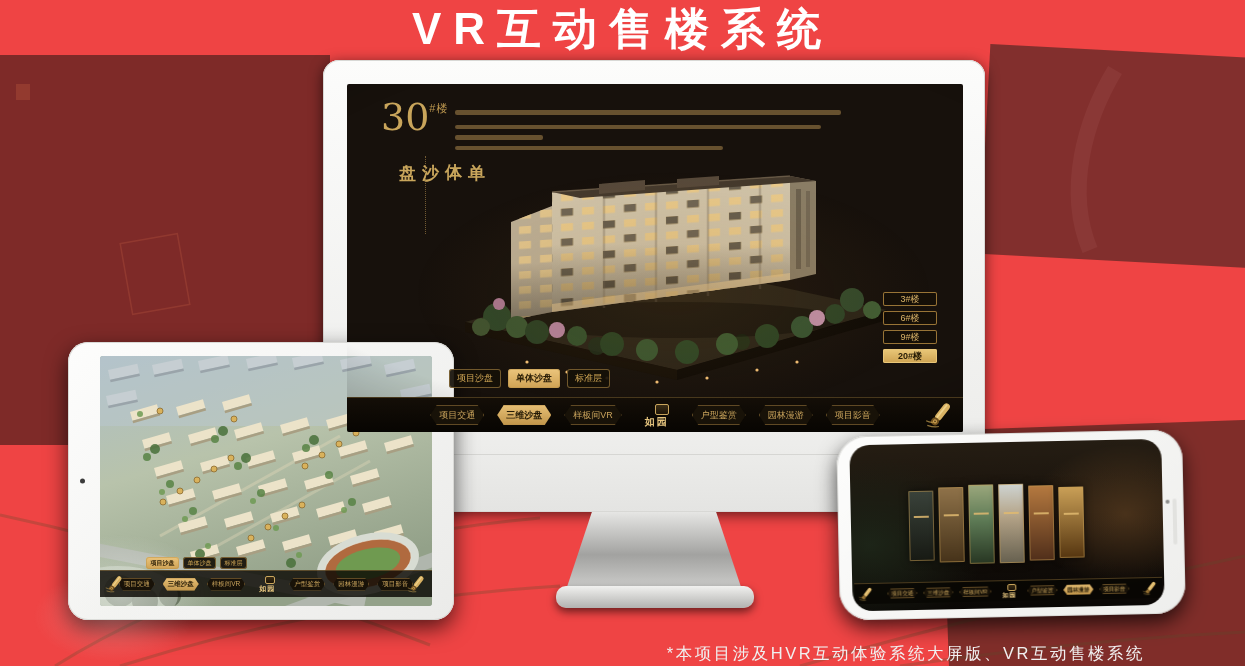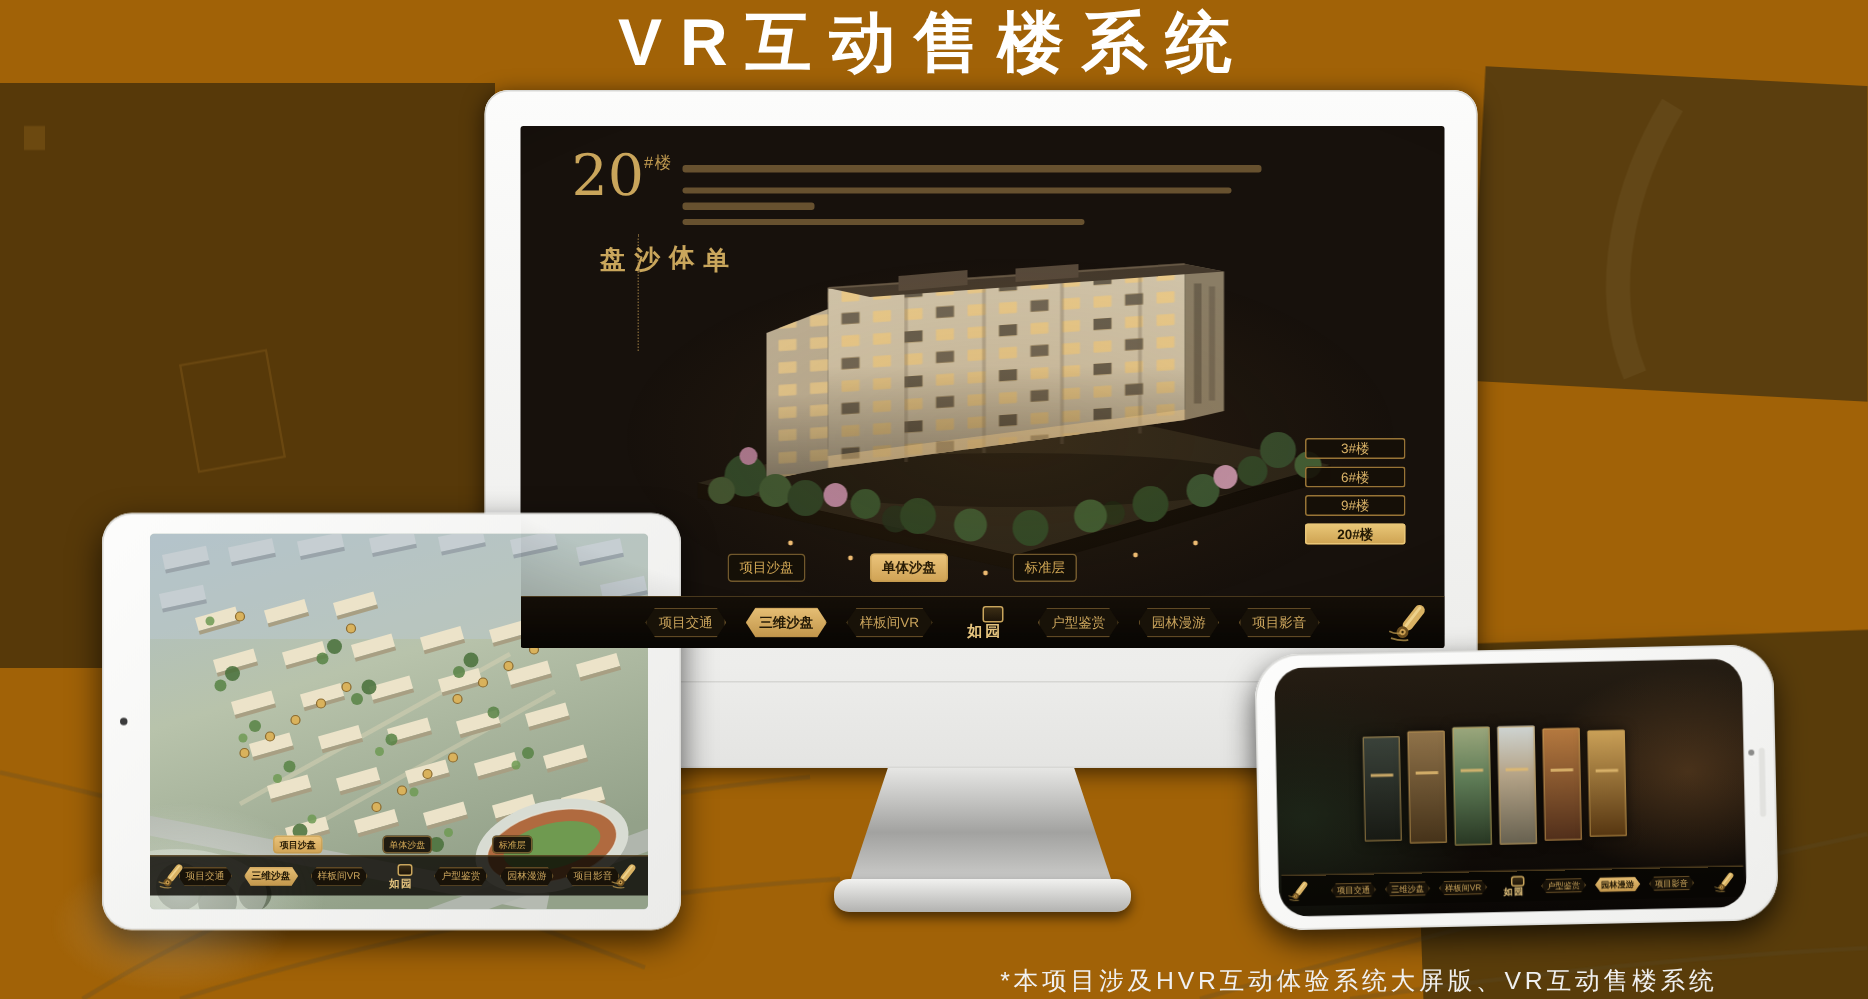--- a/index.html
+++ b/index.html
@@ -1,17 +1,17 @@
 <!DOCTYPE html>
 <html><head>
 <meta charset="utf-8">
 <style>
   html,body{margin:0;padding:0;background:#050605;}
   .stage{position:relative;width:1245px;height:666px;overflow:hidden;
-    background:#a16207;font-family:"Liberation Sans",sans-serif;}
+    background:#ef4444;font-family:"Liberation Sans",sans-serif;}
   
   .bg{position:absolute;inset:0;}
   .mist{position:absolute;left:10px;top:545px;width:230px;height:130px;pointer-events:none;
     background:radial-gradient(50% 50% at 45% 55%,rgba(235,238,233,.22),transparent 70%);}
   
   .title{position:absolute;top:0;left:0;right:0;text-align:center;color:#ffffff;
     font-size:44px;font-weight:bold;letter-spacing:12px;line-height:58px;}
   .footnote{position:absolute;right:100px;bottom:1px;color:#f0f0f0;font-size:16.5px;
     letter-spacing:2.5px;}
   
@@ -40,29 +40,29 @@
   .hl-deco{position:absolute;left:44px;top:58px;height:78px;width:0;
     border-left:1px dotted rgba(190,152,82,.55);}
   .desc{position:absolute;left:108px;top:26px;z-index:4;}
   .desc i{display:block;height:4.5px;border-radius:2px;background:rgba(183,146,81,.5);}
   .desc .w1{width:386px;}
   .desc .w2{width:366px;margin-top:10px;}
   .desc .w3{width:88px;margin-top:6px;}
   .desc .w4{width:268px;margin-top:6px;}
   
   .btncol{position:absolute;right:26px;top:208px;display:flex;flex-direction:column;gap:5px;z-index:4;}
-  .bbtn{display:block;width:67px;height:14px;line-height:14px;text-align:center;font-size:9px;
+  .bbtn{display:block;width:54px;height:14px;line-height:14px;text-align:center;font-size:9px;
     color:#d8b267;background:rgba(22,15,7,.88);border-radius:2px;cursor:pointer;
     box-shadow:inset 0 0 0 1px rgba(186,142,66,.8);}
   .bbtn.active{background:linear-gradient(#eac879,#cda251);color:#241a04;font-weight:bold;
     box-shadow:inset 0 0 0 1px #e9c678;}
   
   .tabs{position:absolute;display:flex;z-index:4;}
   .tab{border-radius:3px;background:rgba(22,16,8,.92);color:#d2a855;cursor:pointer;
-    box-shadow:inset 0 0 0 1px rgba(190,150,75,.55);white-space:nowrap;margin-left:36px;}
+    box-shadow:inset 0 0 0 1px rgba(190,150,75,.55);white-space:nowrap;}
   .tab.active{background:linear-gradient(#ecc57c,#cfa254);color:#2a1d06;font-weight:bold;}
   .tabs-lg{left:102px;bottom:44px;gap:7px;}
   .tabs-lg .tab{font-size:9px;padding:3px 8px;}
   .tabs-md{left:46px;bottom:37px;gap:4px;}
   .tabs-md .tab{font-size:6px;padding:1.5px 4.5px;}
   
   .navbar{position:absolute;display:flex;align-items:center;justify-content:center;z-index:4;
     background:linear-gradient(#140e07,#070502);border-top:1px solid rgba(195,152,78,.35);}
   .nav-item{color:#caa45c;background:#181208;cursor:pointer;white-space:nowrap;
     clip-path:polygon(12% 0,88% 0,100% 50%,88% 100%,12% 100%,0 50%);
@@ -234,21 +234,21 @@
             <circle cx="220" cy="288" r="1.6"></circle>
             <circle cx="260" cy="294" r="1.6"></circle>
           <circle cx="310" cy="298" r="1.6"></circle>
             <circle cx="360" cy="294" r="1.6"></circle>
             <circle cx="410" cy="286" r="1.6"></circle>
           <circle cx="450" cy="278" r="1.6"></circle>
         </g>
       </svg>
 
       <div class="headline">
-        <span class="hl-num">20</span><span class="hl-suffix">#楼</span>
+        <span class="hl-num">30</span><span class="hl-suffix">#楼</span>
         <div class="hl-vert">单体沙盘</div>
         <div class="hl-deco"></div>
       </div>
 
       <div class="desc">
         <i class="w1"></i>
           <i class="w2"></i>
           <i class="w3"></i>
           <i class="w4"></i>
       </div>

